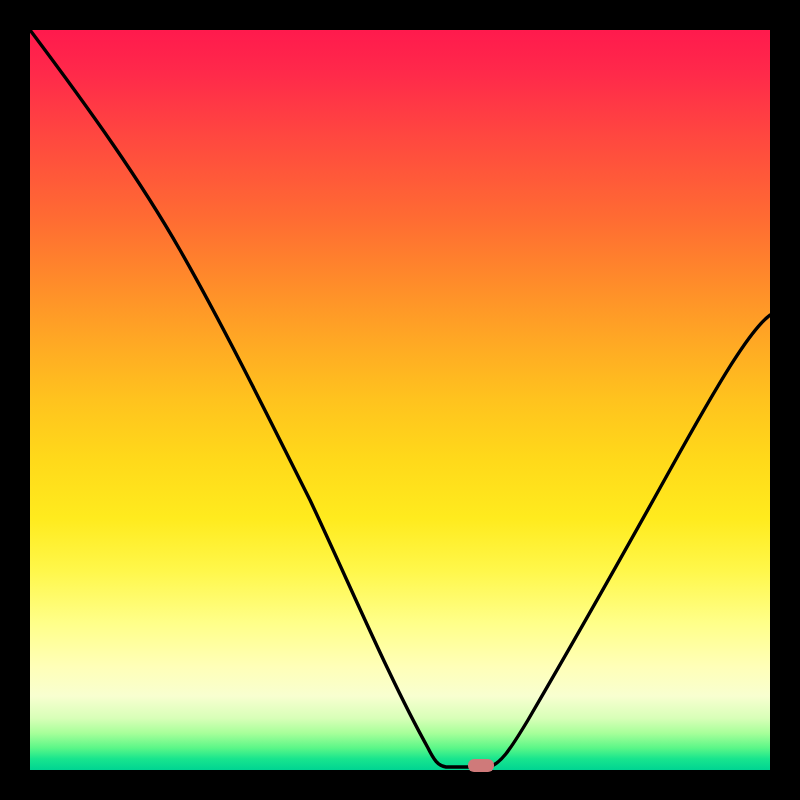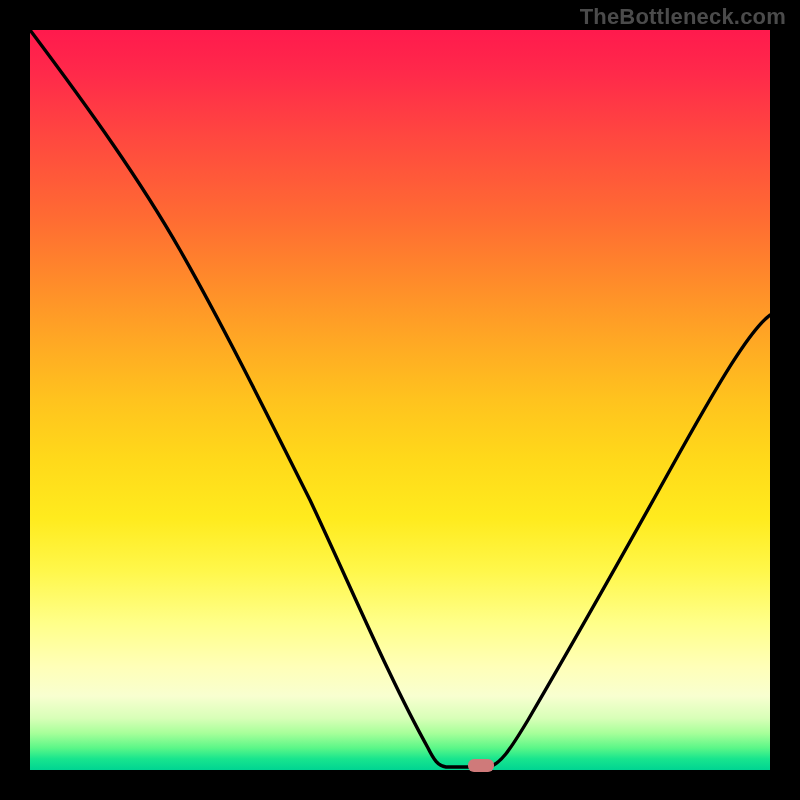--- a/index.html
+++ b/index.html
@@ -74,21 +74,20 @@
     height: 13px;
     background: #cf7a7a;
     border-radius: 6px;
   }
 </style>
 </head>
 <body>
 
 <div class="frame">
 
-  <div class="watermark">TheBottleneck.com</div>
 
   <div class="plot-area">
     <div class="gradient"></div>
 
     <svg class="curve" viewBox="0 0 740 740" preserveAspectRatio="none">
       <path d="M 0 0
            C 60 80, 110 150, 150 220
            C 190 290, 230 370, 280 470
            C 320 555, 360 650, 398 718
            C 404 730, 408 736, 416 737

